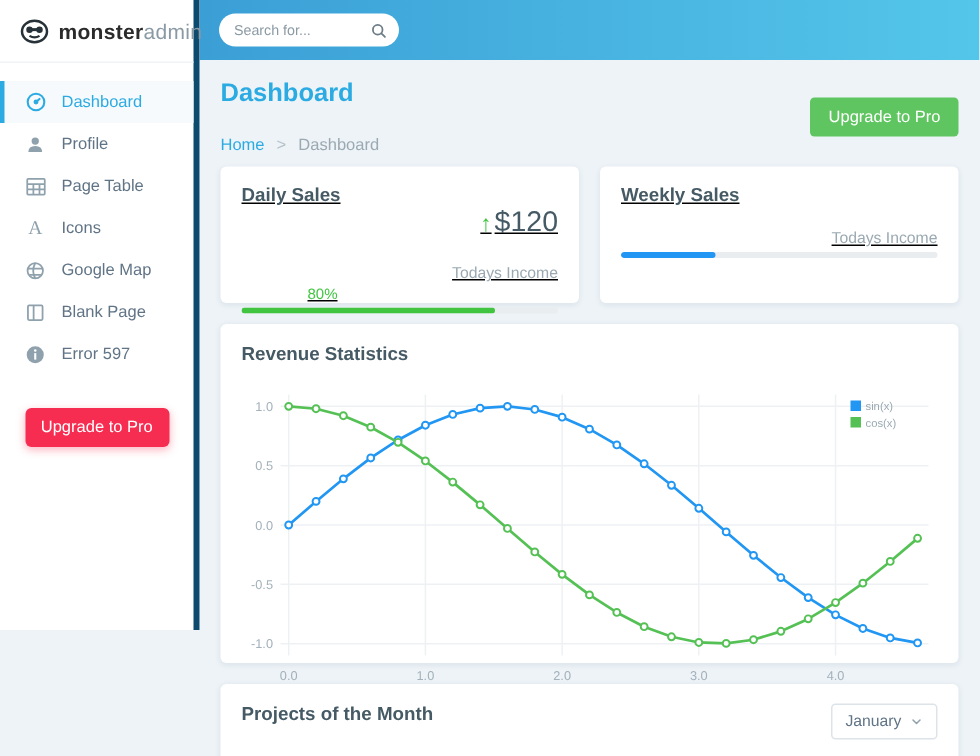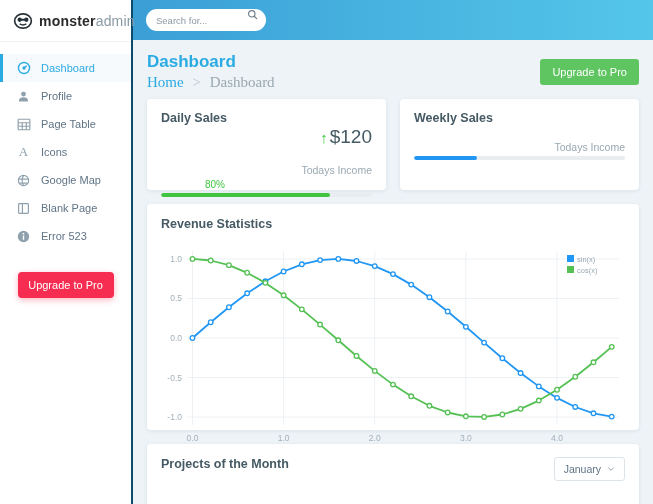--- a/index.html
+++ b/index.html
@@ -5,22 +5,22 @@
   :root{
     --accent-blue:#2cabe3; --chart-blue:#2196f3; --chart-green:#55c155;
     --success-green:#41c541; --danger-red:#f62d51; --button-green:#5fc560;
     --header-left:#3b9fd6; --header-right:#54c6ea;
   }
   *{margin:0;padding:0;box-sizing:border-box;}
   html,body{width:653px;height:504px;overflow:hidden;}
   body{font-family:"Liberation Sans",sans-serif;background:#edf3f7;position:relative;}
 
   
-  .sidebar{position:absolute;left:0;top:0;width:133px;height:504px;background:#fff;
-           border-right:2px solid #0c4a6e;z-index:3;}
+  .sidebar{position:absolute;left:0;top:0;width:133px;height:420px;background:#fff;
+           border-right:4px solid #0c4a6e;z-index:3;}
   .logo{height:42px;display:flex;align-items:center;gap:6px;padding-left:13px;
         border-bottom:1px solid #f0f4f7;cursor:pointer;}
   .logo-text{font-size:14px;color:#2b2b2b;letter-spacing:.2px;}
   .logo-text b{font-weight:700;}
   .logo-text span{font-weight:300;color:#8a9aa5;}
   .menu{margin-top:12px;}
   .menu-item{height:28px;display:flex;align-items:center;gap:10px;padding-left:13px;
              font-size:11px;color:#607486;cursor:pointer;border-left:3px solid transparent;}
   .menu-item .mi{width:15px;height:15px;flex:0 0 15px;display:flex;align-items:center;
                  justify-content:center;color:#8fa1ad;}
@@ -29,43 +29,43 @@
   .menu-item.active .mi{color:var(--accent-blue);}
   .btn-red{display:block;margin:22px auto 0;width:96px;height:26px;border:none;border-radius:4px;
            background:var(--danger-red);color:#fff;font-size:11px;font-family:inherit;cursor:pointer;
            box-shadow:0 2px 6px rgba(246,45,81,.35);}
 
   
   .topbar{position:absolute;left:133px;top:0;width:520px;height:40px;
           background:linear-gradient(to right,var(--header-left),var(--header-right));
           display:flex;align-items:center;justify-content:space-between;padding:0 13px;z-index:2;}
   .search-pill{width:120px;height:22px;background:#fff;border-radius:12px;display:flex;
-               padding:0 8px 0 10px;}
+               align-items:center;padding:0 8px 0 10px;}
   .search-pill input{border:none;outline:none;flex:1;min-width:0;font-size:9.5px;color:#607486;
                      font-family:inherit;background:transparent;}
   .search-pill input::placeholder{color:#8b9aa5;}
   .search-icon{color:#6d7d88;display:flex;}
   .user{display:flex;align-items:center;gap:7px;color:#fff;font-size:11px;cursor:pointer;}
   .avatar{width:22px;height:22px;border-radius:50%;background:#d7cfc4;overflow:hidden;
           display:flex;align-items:flex-end;justify-content:center;}
 
   
   .content{position:absolute;left:133px;top:40px;width:520px;height:464px;
            padding:12px 14px;overflow:hidden;}
   .page-head{display:flex;justify-content:space-between;align-items:center;margin-bottom:8px;}
   .page-title{font-size:17px;font-weight:600;color:var(--accent-blue);}
-  .breadcrumb{margin-top:2px;font-size:15px;color:#9aa9b2;font-family:Liberation Serif, serif;}
+  .breadcrumb{margin-top:19px;font-size:11px;color:#9aa9b2;}
   .breadcrumb a{color:var(--accent-blue);text-decoration:none;cursor:pointer;}
   .breadcrumb .sep{margin:0 5px;color:#b6c2ca;}
   .btn-green{border:none;border-radius:3px;background:var(--button-green);color:#fff;
              font-size:11px;font-family:inherit;padding:7px 12px;cursor:pointer;}
 
   .card{background:#fff;border-radius:4px;box-shadow:0 1px 4px rgba(21,52,75,.08);}
   .cards-row{display:flex;gap:14px;margin-bottom:14px;}
-  .sales-card{flex:1;height:91px;padding:12px 14px;}
+  .sales-card{flex:1;height:91px;padding:12px 14px;text-decoration:underline;}
   .card-title{font-size:12.5px;font-weight:600;color:#455a64;}
   .amount-row{text-align:right;margin-top:1px;font-size:19px;color:#455a64;}
   .amount-row .arrow{font-size:15px;font-weight:700;margin-right:2px;}
   .green-t{color:var(--success-green);} .blue-t{color:var(--chart-blue);}
   .sub{ text-align:right;font-size:10.5px;color:#9aa9b2;margin-top:16px;}
   .pct{font-size:10px;margin-top:3px;margin-left:44px;}
   .bar{height:4px;border-radius:2px;background:#e9edf0;margin-top:3px;overflow:hidden;}
   .bar .fill{height:100%;border-radius:2px;}
   .fill-green{background:var(--success-green);} .fill-blue{background:var(--chart-blue);}
 
@@ -149,21 +149,21 @@
       <span>Blank Page</span>
     </div>
     <div class="menu-item">
       <span class="mi">
         <svg width="13" height="13" viewBox="0 0 24 24">
           <circle cx="12" cy="12" r="10.5" fill="currentColor"></circle>
           <rect x="10.7" y="10" width="2.6" height="8" fill="#fff"></rect>
             <circle cx="12" cy="6.8" r="1.6" fill="#fff"></circle>
         </svg>
       </span>
-      <span>Error 523</span>
+      <span>Error 597</span>
     </div>
   </nav>
 
   <button class="btn-red">Upgrade to Pro</button>
 </aside>
 
 <header class="topbar">
   <div class="search-pill">
     <input type="text" placeholder="Search for..." style="">
     <span class="search-icon">

